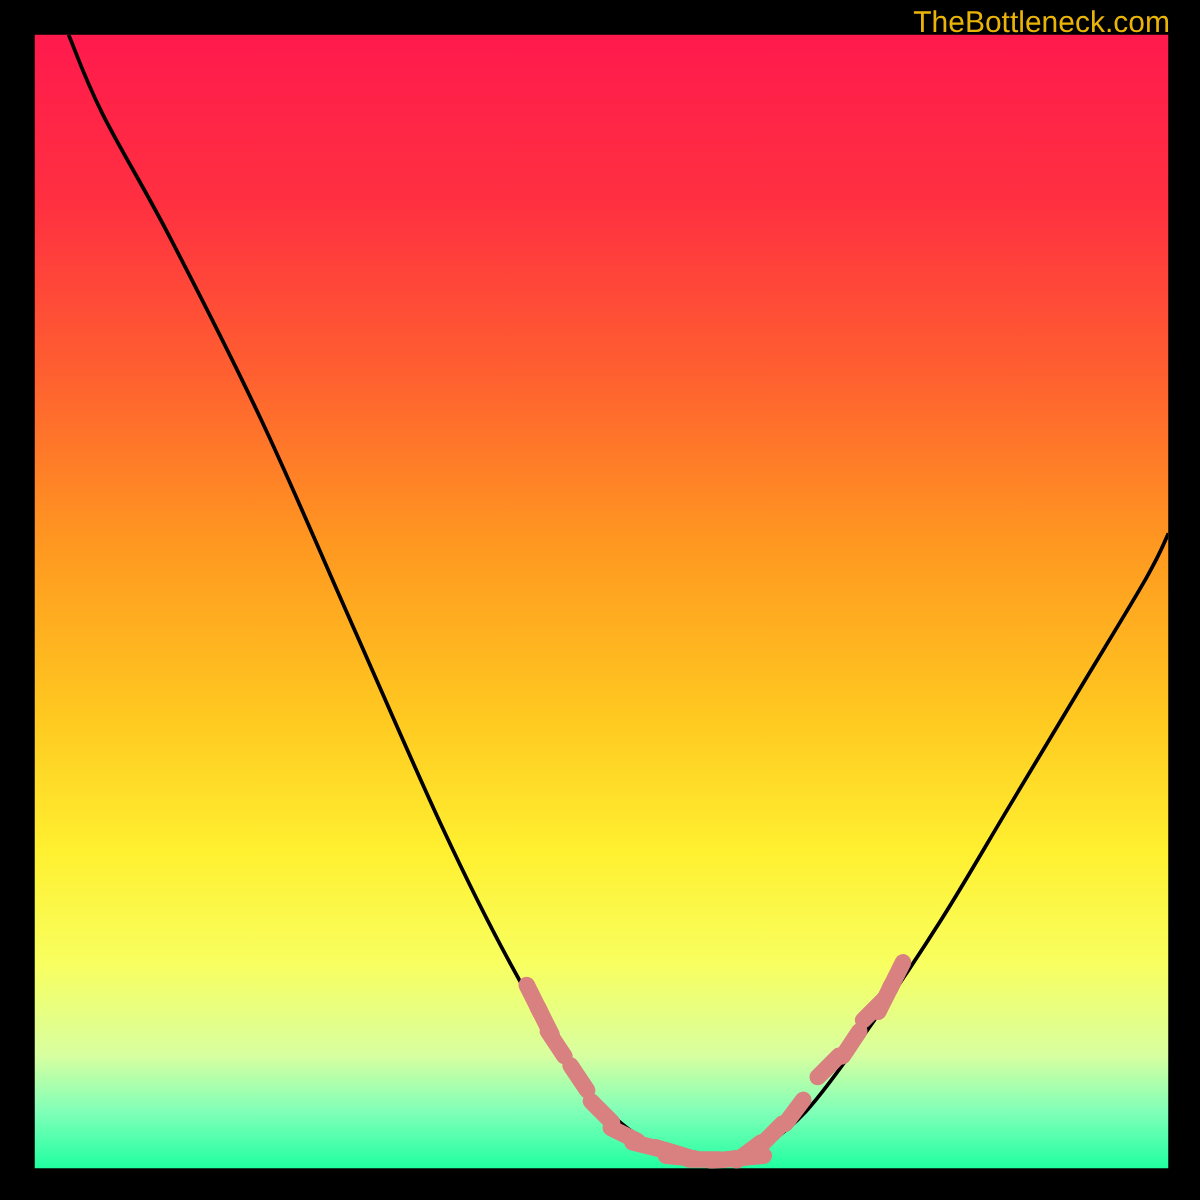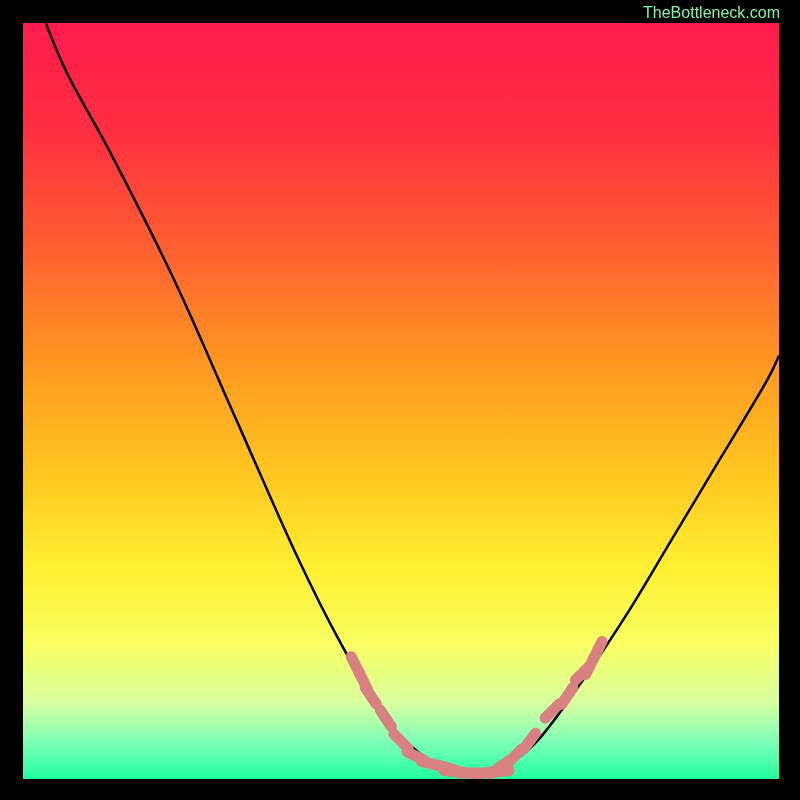--- a/index.html
+++ b/index.html
@@ -14,22 +14,22 @@
   .container {
     position: relative;
     width: 800px;
     height: 800px;
     background: #000;
   }
   .watermark {
     position: absolute;
     top: 4px;
     right: 20px;
-    color: #86efac;
-    font-size: 16px;
+    color: #eab308;
+    font-size: 20px;
     font-weight: 500;
     z-index: 10;
   }
   .plot-area {
     position: absolute;
     left: 23px;
     top: 23px;
     width: 756px;
     height: 756px;
   }

